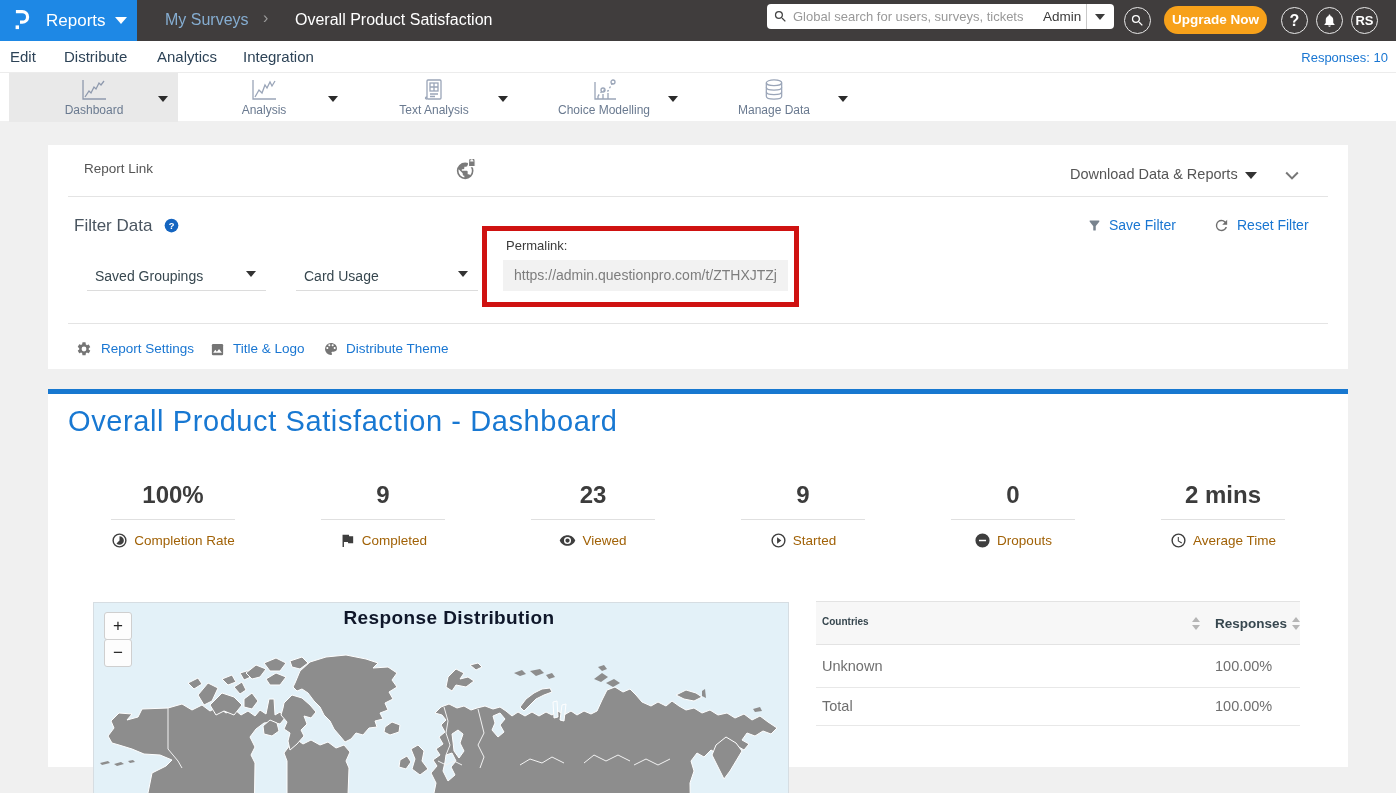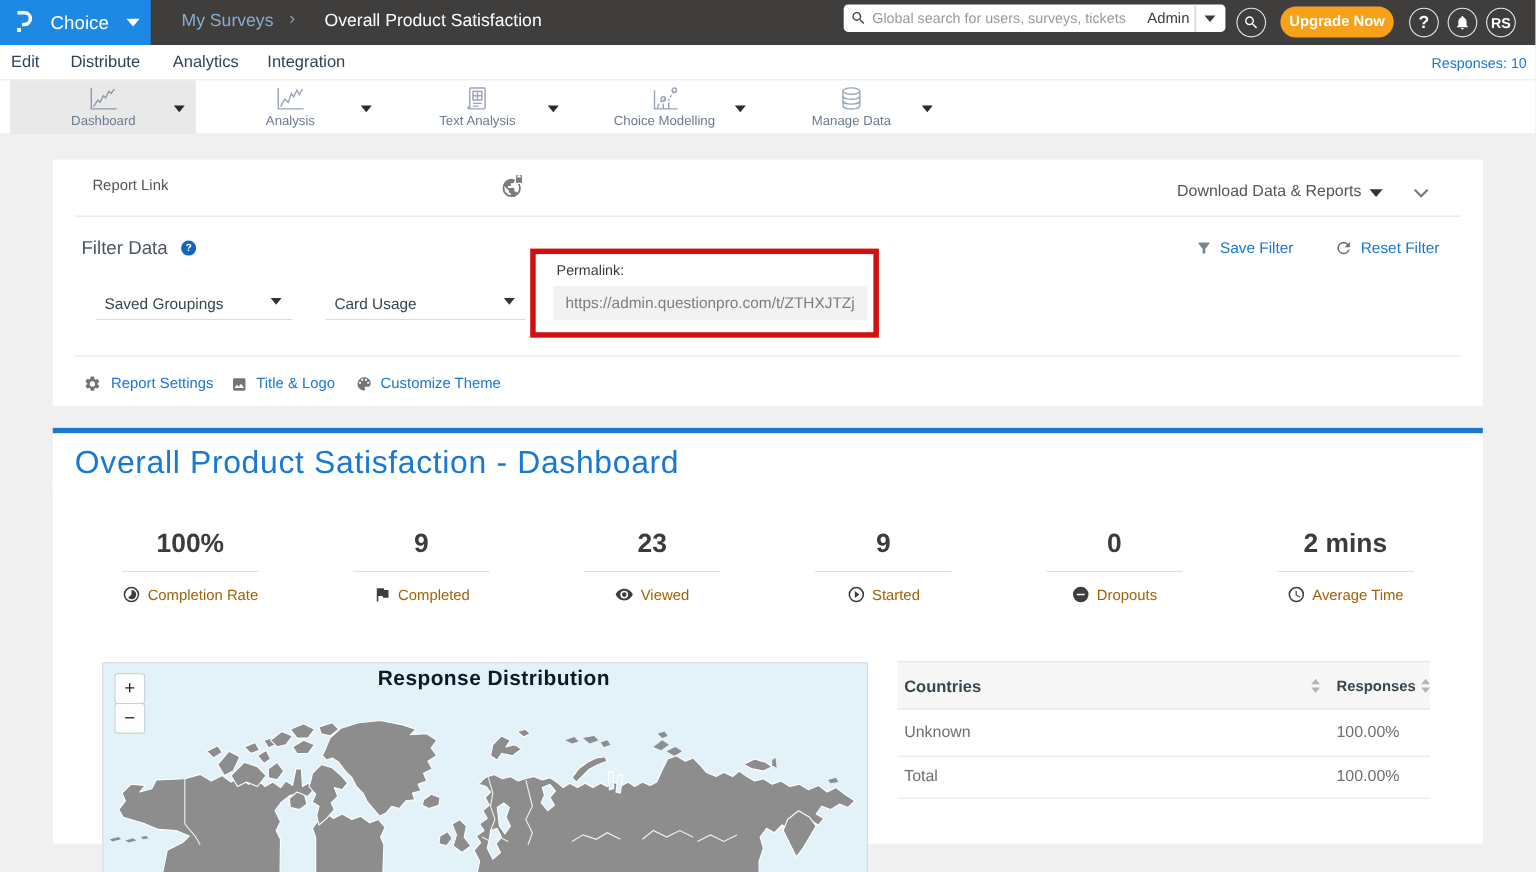--- a/index.html
+++ b/index.html
@@ -71,39 +71,39 @@
 
 
 #map { position:absolute; left:45px; top:166px; width:696px; height:300px; background:#e3f1f8; border:1px solid #d6dde2; overflow:hidden; }
 #map .mtitle { position:absolute; left:8px; top:4px; width:100%; text-align:center; font-size:19px; font-weight:bold; color:#0f172a; letter-spacing:0.4px; }
 #map .zbox { position:absolute; left:10px; top:9px; width:28px; }
 #map .zbtn { width:28px; height:28px; background:#fdfdfd; border:1px solid #cfcfcf; border-radius:3px; text-align:center; line-height:26px; font-size:17px; color:#222; }
 
 
 #tbl { position:absolute; left:768px; top:165px; width:484px; }
 #tbl .hrow { height:44px; background:#f7f7f7; border-top:1px solid #e3e3e3; border-bottom:1px solid #e3e3e3; position:relative; }
-#tbl .hrow .c1 { position:absolute; left:6px; top:14px; font-size:15px; font-weight:bold; color:#37474f; }
+#tbl .hrow .c1 { position:absolute; left:6px; top:14px; font-size:10px; font-weight:bold; color:#37474f; }
 #tbl .hrow .c2 { position:absolute; left:399px; top:14px; font-size:13.5px; font-weight:bold; color:#37474f; }
 #tbl .row { height:43px; border-bottom:1px solid #e8e8e8; position:relative; }
 #tbl .row .c1 { position:absolute; left:6px; top:13px; font-size:14.5px; color:#6f6f6f; }
 #tbl .row .c2 { position:absolute; left:399px; top:13px; font-size:14.5px; color:#6f6f6f; }
 .sort { display:inline-block; width:9px; height:14px; position:absolute; }
 .sort:before { content:""; position:absolute; left:0; top:0; border-left:4.5px solid transparent; border-right:4.5px solid transparent; border-bottom:5px solid #b5b5b5; }
 .sort:after { content:""; position:absolute; left:0; bottom:1px; border-left:4.5px solid transparent; border-right:4.5px solid transparent; border-top:5px solid #b5b5b5; }
 </style>
 </head>
 <body>
 
 <div id="topbar">
   <div id="logo">
     <svg width="15" height="21" viewBox="0 0 15 21" style="left:15px; top:9px;">
       <path d="M0.9 2.6 H7.3 A5.3 5.3 0 0 1 7.3 13.2 H5.0" fill="none" stroke="#fff" stroke-width="3.2"></path>
       <rect x="0.6" y="16.4" width="3.4" height="3.7" fill="#fff"></rect>
     </svg>
-    <span class="brand">Choice</span>
+    <span class="brand">Reports</span>
     <span class="caret"></span>
   </div>
   <span class="crumb1">My Surveys</span>
   <span class="crumbsep">›</span>
   <span class="crumb2">Overall Product Satisfaction</span>
 
   <div id="searchpill">
     <svg class="mag" width="15" height="15" viewBox="0 0 24 24">
         <path fill="#444" d="M15.5 14h-.79l-.28-.27A6.47 6.47 0 0 0 16 9.5 6.5 6.5 0 1 0 9.5 16c1.61 0 3.09-.59 4.23-1.57l.27.28v.79l5 4.99L20.49 19l-4.99-5zm-6 0C7.01 14 5 11.99 5 9.5S7.01 5 9.5 5 14 7.01 14 9.5 11.99 14 9.5 14z"></path>
       </svg>
@@ -246,21 +246,21 @@
     </svg>
   <span class="blink" style="left:53px;">Report Settings</span>
   <svg width="15" height="15" viewBox="0 0 24 24" style="position:absolute; left:162px; top:197px;">
       <path fill="#757575" d="M21 19V5a2 2 0 0 0-2-2H5a2 2 0 0 0-2 2v14a2 2 0 0 0 2 2h14a2 2 0 0 0 2-2z"></path>
       <path fill="#fff" d="M8.5 12.5l2.5 3 3.5-4.5 4.5 6H5z"></path>
     </svg>
   <span class="blink" style="left:185px;">Title &amp; Logo</span>
   <svg width="16" height="16" viewBox="0 0 24 24" style="position:absolute; left:275px; top:196px;">
       <path fill="#757575" d="M12 3a9 9 0 0 0 0 18c.83 0 1.5-.67 1.5-1.5 0-.39-.15-.74-.39-1.01-.23-.26-.38-.61-.38-.99 0-.83.67-1.5 1.5-1.5H16a5 5 0 0 0 5-5c0-4.42-4.03-8-9-8zm-5.5 9c-.83 0-1.5-.67-1.5-1.5S5.67 9 6.5 9 8 9.67 8 10.5 7.33 12 6.5 12zm3-4C8.67 8 8 7.33 8 6.5S8.67 5 9.5 5s1.5.67 1.5 1.5S10.33 8 9.5 8zm5 0c-.83 0-1.5-.67-1.5-1.5S13.67 5 14.5 5s1.5.67 1.5 1.5S15.33 8 14.5 8zm3 4c-.83 0-1.5-.67-1.5-1.5S16.67 9 17.5 9s1.5.67 1.5 1.5-.67 1.5-1.5 1.5z"></path>
     </svg>
-  <span class="blink" style="left:298px;">Customize Theme</span>
+  <span class="blink" style="left:298px;">Distribute Theme</span>
 </div>
 
 <div id="bluebar"></div>
 <div id="titlesec">
     <h1>Overall Product Satisfaction - Dashboard</h1>
   </div>
 
 <div id="main">
   <div class="stat" style="left:20px;">
     <div class="num">100%</div>

